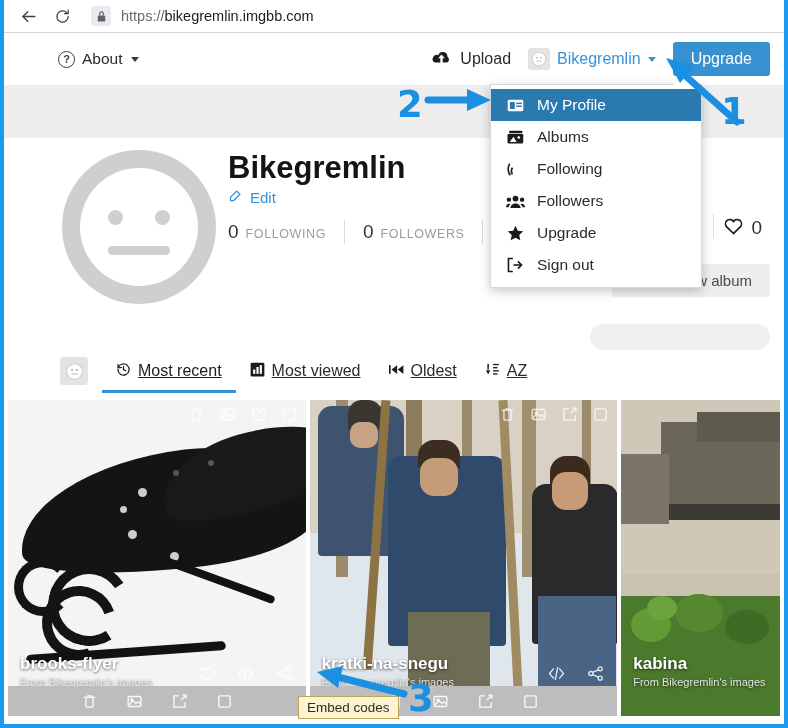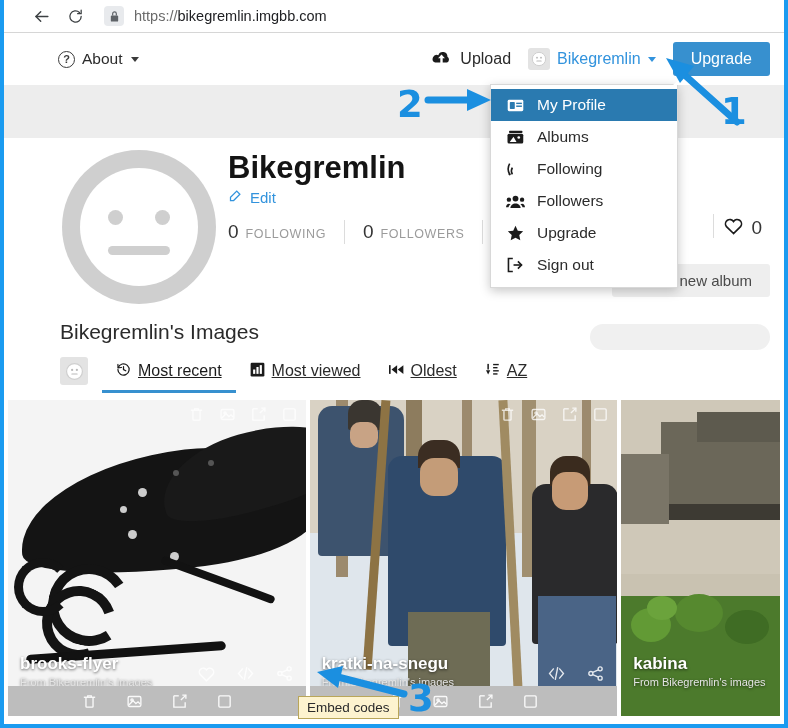--- a/index.html
+++ b/index.html
@@ -19,21 +19,21 @@
     border-bottom: 4px solid #1a9bf0;
   }
 
   
   .browser-bar {
     position: absolute; top: 0; left: 0; right: 0;
     height: 33px;
     background: #ffffff;
     border-bottom: 1px solid #d6d6d6;
     display: flex; align-items: center;
-    padding: 0 24px;
+    padding: 0 11px;
   }
   .nav-btn {
     width: 26px; height: 26px;
     display: flex; align-items: center; justify-content: center;
     color: #3c4043;
     flex: 0 0 auto;
   }
   .nav-btn svg { display: block; }
   .omnibox {
     margin-left: 10px;
@@ -284,21 +284,21 @@
   .card-strip {
     position: absolute; left: 0; right: 0; bottom: 0;
     height: 30px; background: #bdbdbd;
     display: flex; align-items: center; justify-content: center; gap: 28px;
   }
   .card-strip svg { display: block; opacity: .92; }
 
   
   .dropdown {
     position: absolute; left: 486px; top: 84px;
-    width: 188px;
+    width: 212px;
     background: #ffffff;
     border: 1px solid #d8d8d8;
     box-shadow: 0 3px 10px rgba(0,0,0,.22);
     padding: 4px 0 6px 0;
     z-index: 30;
   }
   .dd-arrow {
     position: absolute; left: 182px; top: -9px;
     width: 0; height: 0;
     border-left: 10px solid transparent;
@@ -438,21 +438,20 @@
           <path d="M12 20.3 3.6 12A5 5 0 0 1 12 6.3 5 5 0 0 1 20.4 12z"></path>
         </svg>
       </span>
       <span class="num">0</span>
     </div>
 
     <button class="create-album-btn">Create new album</button>
     <div class="ghost-pill"></div>
   </div>
 
-  <div class="section-title">Bikegremlin's Images</div>
 
   <div class="tabs">
     <div class="tab-ava">
       <svg width="19" height="19" viewBox="0 0 24 24">
           <circle cx="12" cy="12" r="10" fill="#fff" stroke="#cfcfcf" stroke-width="1.5"></circle>
           <circle cx="9" cy="10" r="1.4" fill="#b9b9b9"></circle>
           <circle cx="15" cy="10" r="1.4" fill="#b9b9b9"></circle>
           <rect x="8" y="14.4" width="8" height="1.5" rx="0.7" fill="#b9b9b9"></rect>
         </svg>
     </div>

